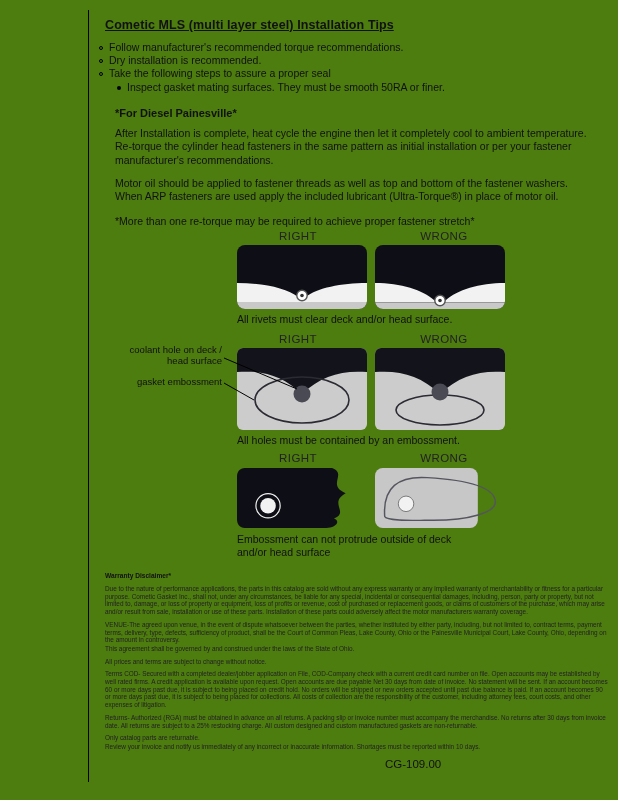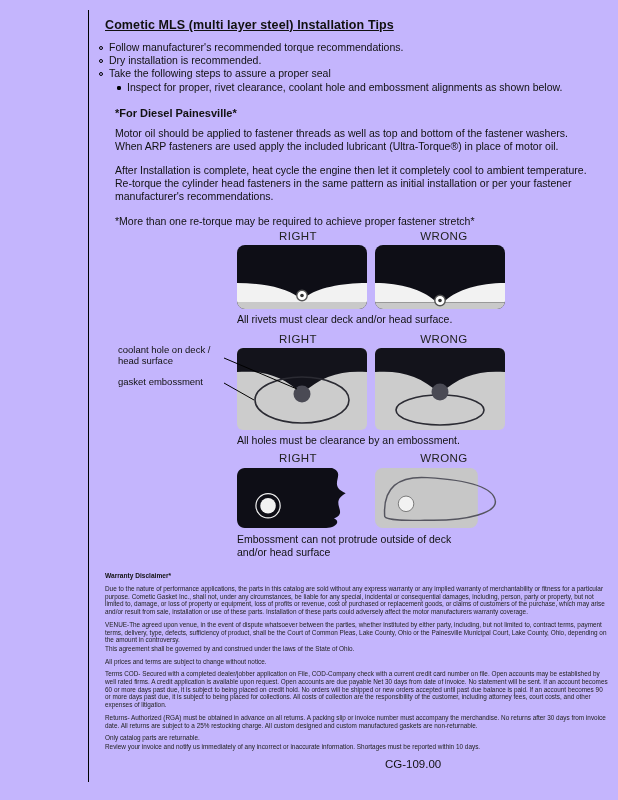--- a/index.html
+++ b/index.html
@@ -3,21 +3,21 @@
 <meta charset="utf-8">
 <style>
   * { box-sizing: border-box; }
   html, body { margin: 0; padding: 0; }
   body {
     width: 618px; height: 800px;
     background: #ffffff;
     font-family: "Liberation Sans", sans-serif;
     color: #111;
   }
-  .page { position: relative; width: 618px; height: 800px; background: #c4b5fd; overflow: hidden; }
+  .page { position: relative; width: 618px; height: 800px; background: #4d7c0f; overflow: hidden; }
   .left-rule { position: absolute; left: 88px; top: 10px; width: 1px; height: 772px; background: #000; }
 
   .content { position: absolute; left: 105px; top: 18px; width: 502px; }
   .title {
     font-size: 12.5px; font-weight: bold; text-decoration: underline;
     margin: 0 0 9px 0; letter-spacing: 0.1px;
   }
   ul.tips { list-style: none; margin: 0 0 0 -6px; padding: 0; }
   ul.tips li { position: relative; font-size: 10.5px; line-height: 13.2px; padding-left: 10px; }
   ul.tips li .mark {
@@ -33,21 +33,21 @@
   .diesel p.note { margin-top: 11px; }
 
   .fig-row { position: absolute; left: 237px; width: 268px; }
   .fig-labels { display: flex; gap: 24px; margin-bottom: 3px; }
   .fig-labels span { width: 130px; text-align: center; font-size: 11.5px; color: #222; letter-spacing: 0.4px; }
   .fig-panels { display: flex; gap: 8px; }
   .fig-caption { font-size: 10.5px; line-height: 13px; margin-top: 4px; color: #111; }
   .fig-caption.narrow { width: 235px; }
 
   .annot {
-    position: absolute; width: 104px; 
+    position: absolute; width: 104px; text-align: right;
     font-size: 9.5px; line-height: 11px; color: #111;
   }
   .a1 { left: 118px; top: 344px; }
   .a2 { left: 118px; top: 376px; }
   .leaders { position: absolute; left: 0; top: 0; pointer-events: none; }
 
   .warranty { position: absolute; left: 105px; top: 572px; width: 505px; }
   .warranty .wh { font-size: 6.6px; font-weight: bold; margin-bottom: 6px; }
   .warranty p { font-size: 6.4px; line-height: 7.7px; margin: 0 0 5px 0; color: #222; }
   .warranty p.tight { margin-bottom: 1px; }
@@ -71,31 +71,28 @@
       <li>
         <span class="mark"></span>
         <span>Dry installation is recommended.</span>
       </li>
       <li>
         <span class="mark"></span>
         <span>Take the following steps to assure a proper seal</span>
       </li>
       <li class="sub">
         <span class="mark"></span>
-      </li>
-      <li class="sub">
-        <span class="mark"></span>
-        <span>Inspect for proper, rivet clearance, coolant hole and embossment alignments as shown below.</span>
+        <span>Inspect gasket mating surfaces.  They must be smooth 50RA or finer.</span>
       </li>
     </ul>
 
     <div class="diesel">
       <h2>*For Diesel Painesville*</h2>
+      <p>After Installation is complete, heat cycle the engine then let it completely cool to ambient temperature. Re-torque the cylinder head fasteners in the same pattern as initial installation or per your fastener manufacturer's recommendations.</p>
       <p>Motor oil should be applied to fastener threads as well as top and bottom of the fastener washers. When ARP fasteners are used apply the included lubricant (Ultra-Torque®) in place of motor oil.</p>
-      <p>After Installation is complete, heat cycle the engine then let it completely cool to ambient temperature. Re-torque the cylinder head fasteners in the same pattern as initial installation or per your fastener manufacturer's recommendations.</p>
       <p class="note">*More than one re-torque may be required to achieve proper fastener stretch*</p>
     </div>
   </div>
 
   <div class="fig-row" style="top:230px;">
     <div class="fig-labels">
       <span>RIGHT</span>
       <span>WRONG</span>
     </div>
     <div class="fig-panels">
@@ -158,21 +155,21 @@
             </clipPath>
           </defs>
         <g clip-path="url(#c2w)">
           <rect width="130" height="82" fill="#cccccc"></rect>
           <path d="M0,0 H130 V24 C104,22 84,28 65,46 C46,28 26,22 0,24 Z" fill="#13131b"></path>
           <ellipse cx="65" cy="62" rx="44" ry="15" fill="none" stroke="#2b2b33" stroke-width="1.6"></ellipse>
           <circle cx="65" cy="44" r="8.5" fill="#4a4a54"></circle>
         </g>
       </svg>
     </div>
-    <div class="fig-caption">All holes must be clearance by an embossment.</div>
+    <div class="fig-caption">All holes must be contained by an embossment.</div>
   </div>
 
   <div class="annot a1">coolant hole on deck / head surface</div>
   <div class="annot a2">gasket embossment</div>
   <svg class="leaders" width="618" height="800" viewBox="0 0 618 800">
     <line x1="224" y1="358" x2="297" y2="389" stroke="#000" stroke-width="1"></line>
     <line x1="224" y1="383" x2="254" y2="400" stroke="#000" stroke-width="1"></line>
   </svg>
 
   <div class="fig-row" style="top:452px;">

